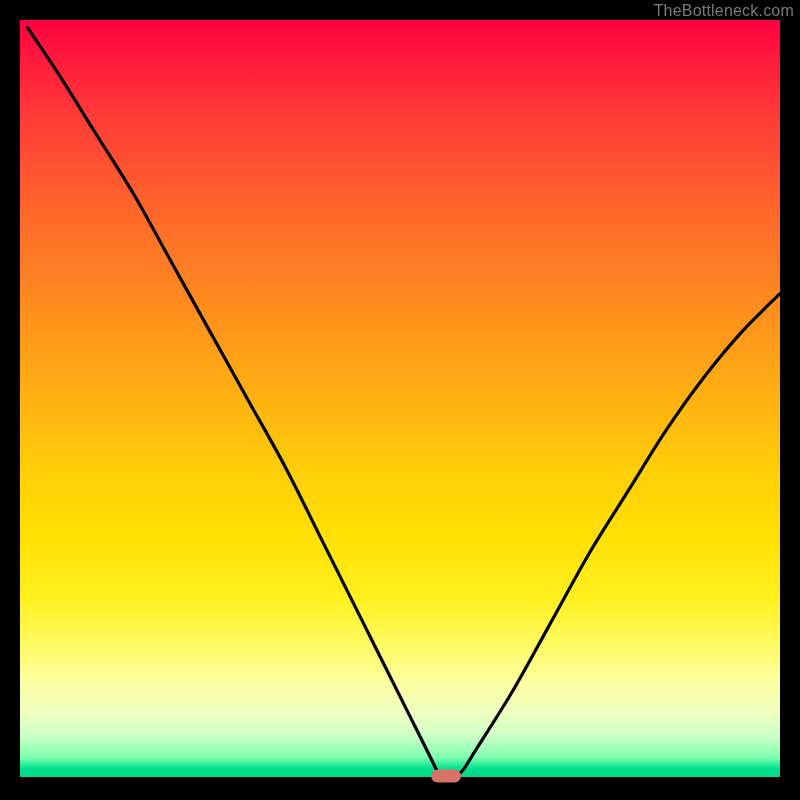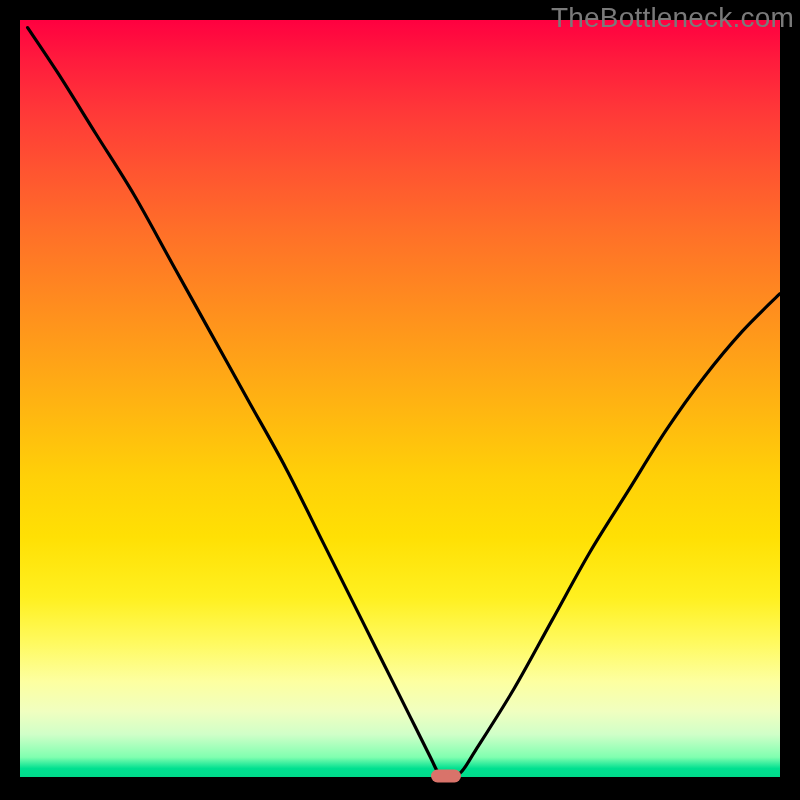--- a/index.html
+++ b/index.html
@@ -41,21 +41,21 @@
       #80ffb0 97%,
       #00e090 98.5%,
       #00d888 100%
     );
   }
   .watermark {
     position: absolute;
     top: 2px;
     right: 6px;
     font-family: Arial, Helvetica, sans-serif;
-    font-size: 28px;
+    font-size: 16px;
     font-weight: 500;
     color: #7a7a7a;
     letter-spacing: 0.2px;
     z-index: 10;
   }
   .curve-svg {
     position: absolute;
     left: 20px;
     top: 20px;
     width: 760px;

